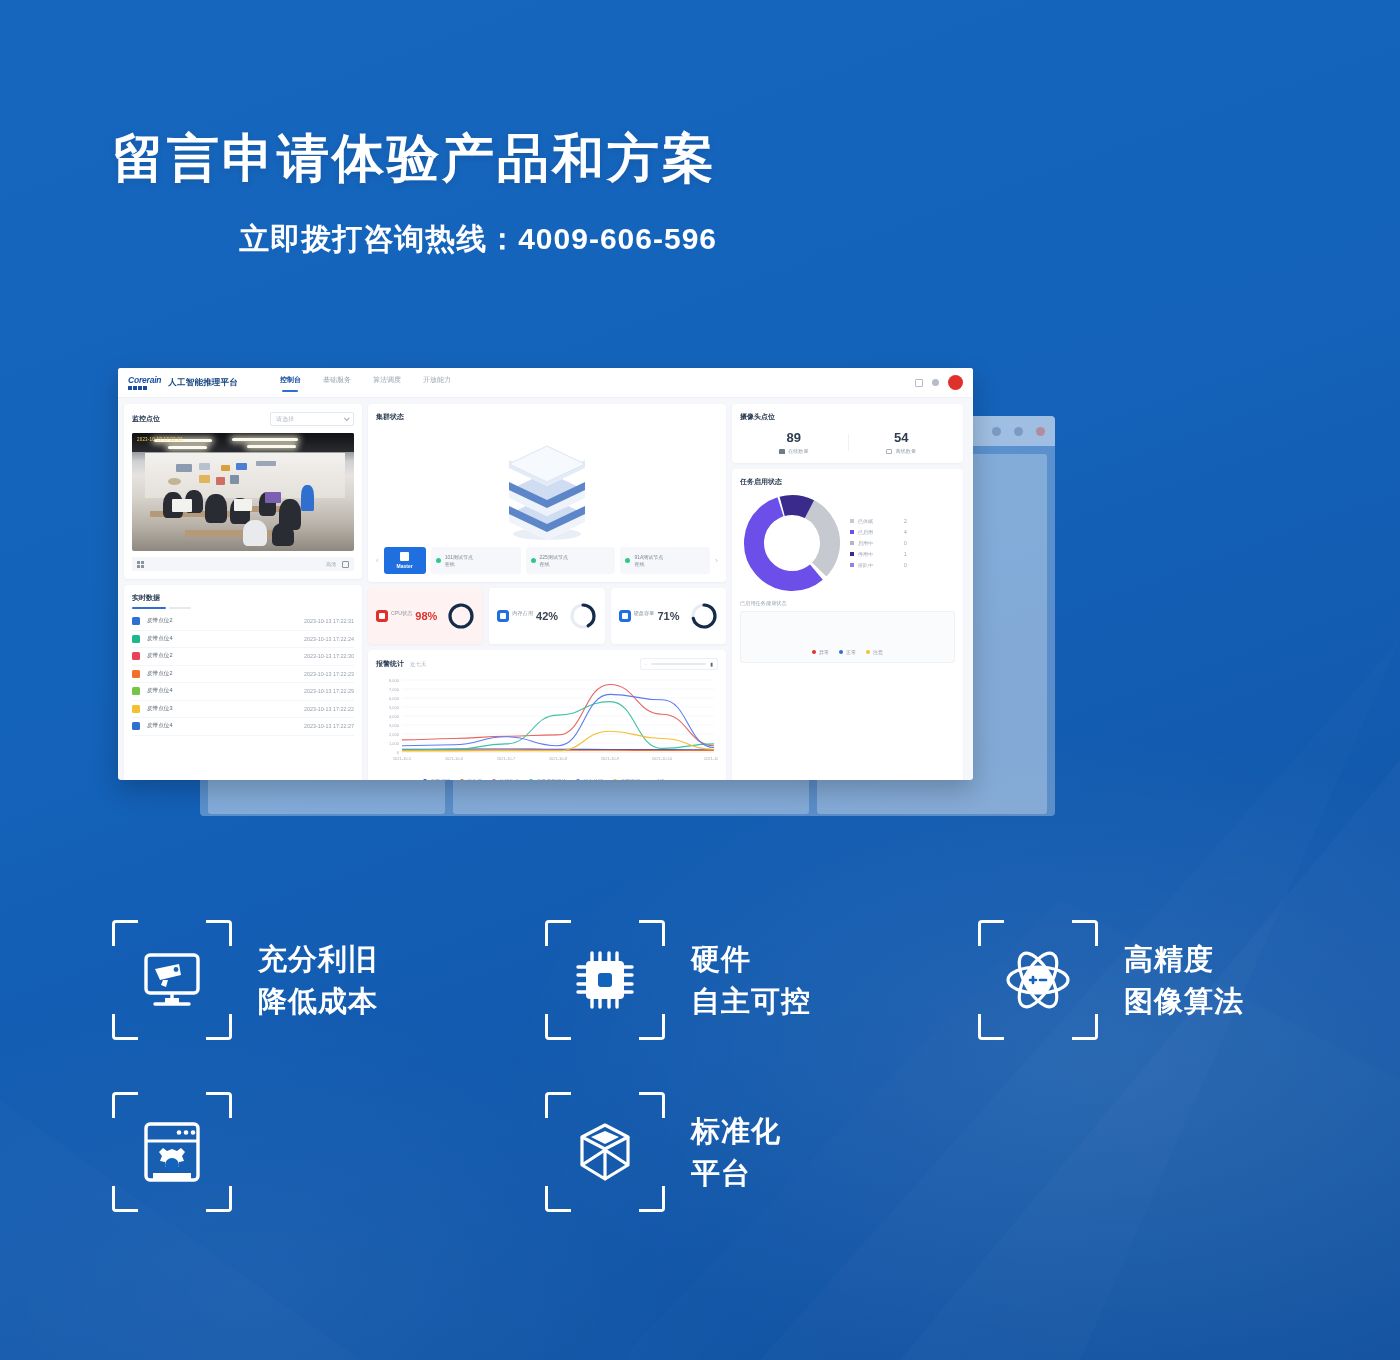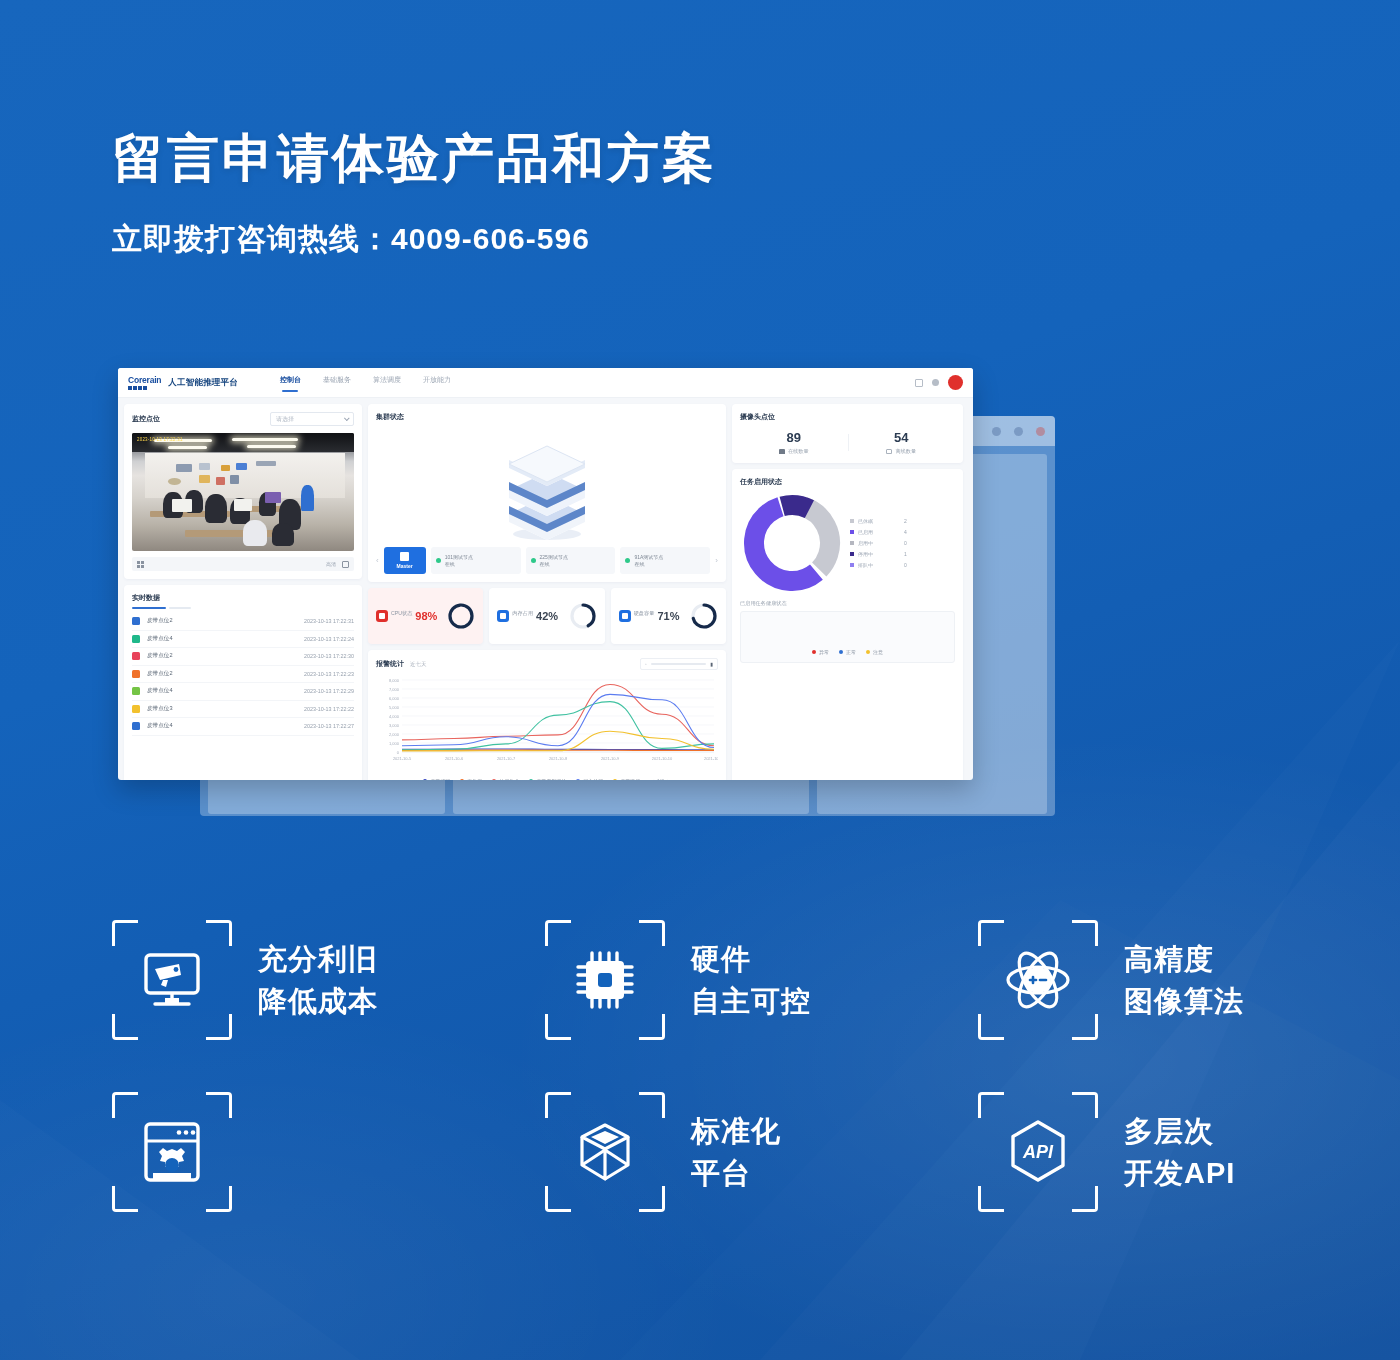--- a/index.html
+++ b/index.html
@@ -29,20 +29,21 @@
     letter-spacing: 3px;
     line-height: 1.18;
     text-shadow: 0 2px 6px rgba(0,0,0,.12);
   }
   .subline {
     margin-top: 30px;
     color: #ffffff;
     font-size: 30px;
     font-weight: bold;
     letter-spacing: 1px;
+    text-align: right;
   }
 
   
   .shot-area { position: absolute; left: 118px; top: 368px; width: 960px; height: 460px; }
 
   .ghost-window {
     position: absolute; left: 82px; top: 48px; width: 855px; height: 400px;
     background: rgba(255,255,255,.30);
     border-radius: 4px;
     overflow: hidden;
@@ -59,21 +60,21 @@
     box-shadow: 0 10px 26px rgba(0,0,0,.22);
     border-radius: 3px;
     overflow: hidden;
   }
 
   
   .win-nav {
     height: 30px; background: #ffffff; display: flex; align-items: center;
     padding: 0 10px; border-bottom: 1px solid #eef1f5; position: relative;
   }
-  .logo-block { display: flex; align-items: flex-end; gap: 1px; }
+  .logo-block { display: flex; align-items: flex-end; gap: 1px; font-style: italic; }
   .logo-word { font-size: 8.5px; font-weight: bold; color: #1a4fa0; letter-spacing: -.2px; line-height: 1; }
   .logo-squares { display: flex; gap: 1.5px; margin-top: 2px; }
   .logo-squares i { width: 3.5px; height: 3.5px; background: #1a4fa0; display: block; }
   .logo-cn { font-size: 8.5px; font-weight: bold; color: #16457f; margin-left: 7px; letter-spacing: .2px; }
   .nav-items { display: flex; gap: 22px; margin-left: 42px; }
   .nav-item { font-size: 7px; color: #9aa4b2; position: relative; padding-bottom: 5px; cursor: pointer; }
   .nav-item.active { color: #1a4fa0; font-weight: bold; }
   .nav-item.active::after {
     content: ''; position: absolute; left: 50%; transform: translateX(-50%);
     bottom: -2px; width: 16px; height: 2px; background: #2f6fd0; border-radius: 1px;
@@ -747,28 +748,14 @@
             <path d="M31 31 L54 46"></path>
             <path d="M31 31 L8 46"></path>
           </g>
           <path d="M31 12 L45 18 L31 25 L17 18 Z" fill="#fff"></path>
         </svg>
       </div>
       <div class="ftext"><span>标准化</span><br>
         <span>平台</span></div>
     </div>
 
-    <div class="fcell">
-      <div class="ficon">
-        <span class="bracket tl"></span>
-          <span class="bracket tr"></span>
-          <span class="bracket bl"></span>
-          <span class="bracket br"></span>
-        <svg class="fglyph" width="62" height="66" viewBox="0 0 62 66">
-          <polygon points="31,3 56,17.5 56,46.5 31,61 6,46.5 6,17.5" fill="none" stroke="#fff" stroke-width="3.4" stroke-linejoin="round"></polygon>
-          <text x="31" y="39" text-anchor="middle" font-family="Liberation Sans, sans-serif" font-size="18" font-weight="bold" font-style="italic" fill="#fff">API</text>
-        </svg>
-      </div>
-      <div class="ftext"><span>多层次</span><br>
-        <span>开发API</span></div>
-    </div>
   </div>
 </div>
 
 </body></html>

